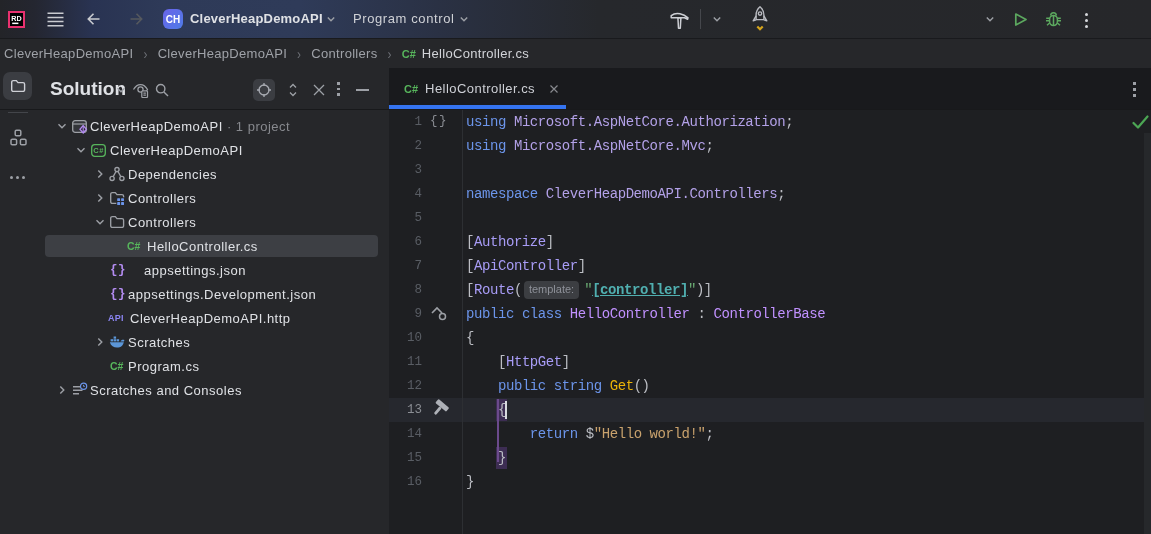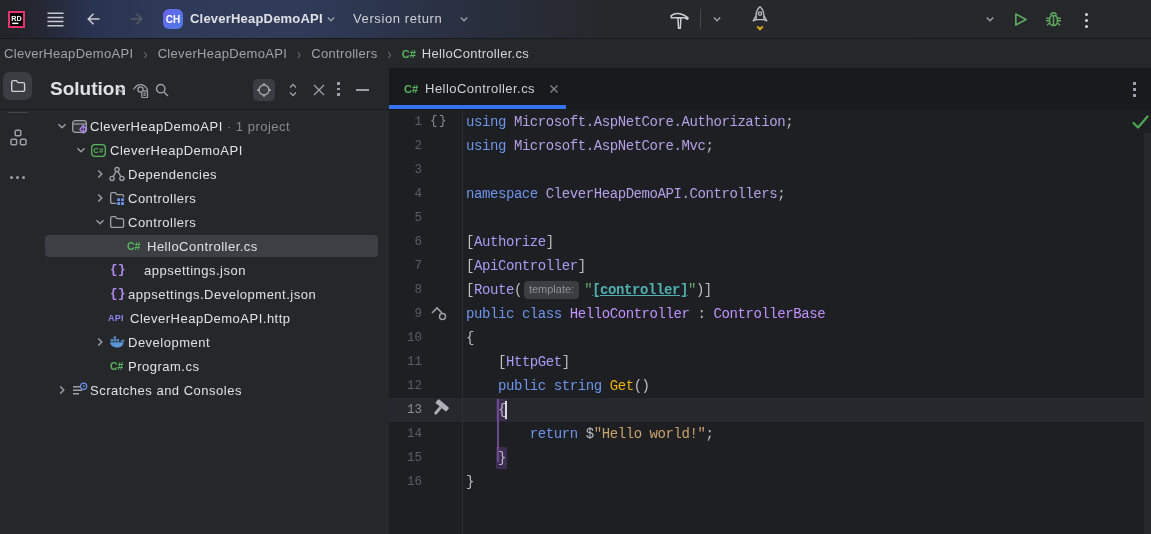--- a/index.html
+++ b/index.html
@@ -49,21 +49,21 @@
       <path d="M8.5 2.8 L3.3 8 L8.5 13.2 M3.3 8 H14.5" fill="none" stroke="#C9CBD0" stroke-width="1.6"></path>
     </svg>
   <svg class="a" style="left:129px;top:11px" width="16" height="16" viewBox="0 0 16 16">
       <path d="M7.5 2.8 L12.7 8 L7.5 13.2 M12.7 8 H1.5" fill="none" stroke="#56595E" stroke-width="1.6"></path>
     </svg>
   <div class="a" style="left:163px;top:9px;width:20px;height:20px;border-radius:6px;background:linear-gradient(135deg,#6A64E8 0%,#4E7BE8 100%);display:flex;align-items:center;justify-content:center;font-size:10px;font-weight:700;color:#fff">CH</div>
   <div class="a" style="left:190px;top:11px;font-size:13px;font-weight:600;color:#DFE1E5;letter-spacing:0.2px">CleverHeapDemoAPI</div>
   <svg class="a" style="left:323px;top:11px" width="16" height="16" viewBox="0 0 16 16">
       <path d="M4.8 6.5 L8 9.7 L11.2 6.5" fill="none" stroke="#9DA0A6" stroke-width="1.4"></path>
     </svg>
-  <div class="a" style="left:353px;top:11px;font-size:13px;color:#CFD1D6;letter-spacing:0.6px">Version return</div>
+  <div class="a" style="left:353px;top:11px;font-size:13px;color:#CFD1D6;letter-spacing:0.6px">Program control</div>
   <svg class="a" style="left:456px;top:11px" width="16" height="16" viewBox="0 0 16 16">
       <path d="M4.8 6.5 L8 9.7 L11.2 6.5" fill="none" stroke="#9DA0A6" stroke-width="1.4"></path>
     </svg>
   <svg class="a" style="left:668px;top:8px" width="23" height="23" viewBox="0 0 23 23">
       <g fill="none" stroke="#CDCFD4" stroke-width="1.5" stroke-linejoin="round" stroke-linecap="round">
         <path d="M3.2 9.8 L3.2 7.6 C5.8 5.6 9 5.1 12 5.8 C15 6.5 17.8 8 20 9.9 L19.6 11.2 L16.5 9.8 Z M3.2 9.8 L16.5 9.8"></path>
         <path d="M9.9 9.8 L12.9 9.8 L12.3 20.2 L10.5 20.2 Z"></path>
       </g>
     </svg>
   <div class="a" style="left:700px;top:9px;width:1px;height:20px;background:#45474C"></div>
@@ -270,21 +270,21 @@
         <g fill="#5B96D8">
           <rect x="1.6" y="5.2" width="2.5" height="2.2"></rect>
           <rect x="4.6" y="5.2" width="2.5" height="2.2"></rect>
           <rect x="7.6" y="5.2" width="2.5" height="2.2"></rect>
           <rect x="4.6" y="2.5" width="2.5" height="2.2"></rect>
           <path d="M0.8 8.2 h14 c-0.3 1.5 -1 2.8 -2 3.7 c-1.2 1.1 -2.9 1.7 -4.9 1.7 c-3.2 0 -5.9 -1.7 -7.1 -5.4 z"></path>
           <path d="M11.5 7.6 c0.5 -1.4 1.7 -2 3.2 -1.8 l0.7 0.15 l-0.4 1.65 z"></path>
         </g>
       </svg>
     </div>
-  <div class="row" style="left:92px;top:262px">Development</div>
+  <div class="row" style="left:92px;top:262px">Scratches</div>
   <div class="row" style="left:74px;top:286px">
       <span class="cs" style="font-size:10.5px">C#</span>
     </div>
   <div class="row" style="left:92px;top:286px">Program.cs</div>
   <div class="row" style="left:18px;top:310px">
       <svg class="chev" viewBox="0 0 16 16">
         <path d="M6.3 4.5 L9.8 8 L6.3 11.5" fill="none" stroke="#9DA0A6" stroke-width="1.4"></path>
       </svg>
     </div>
   <div class="row" style="left:35px;top:310px">

